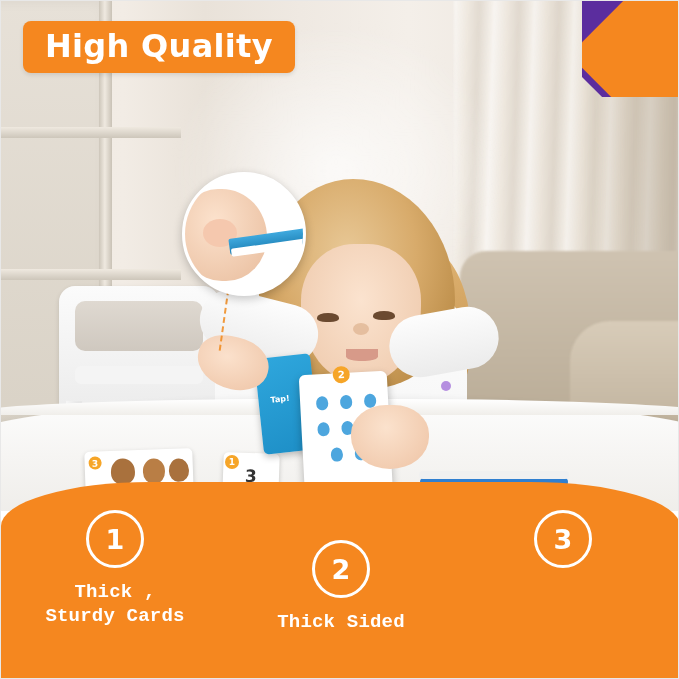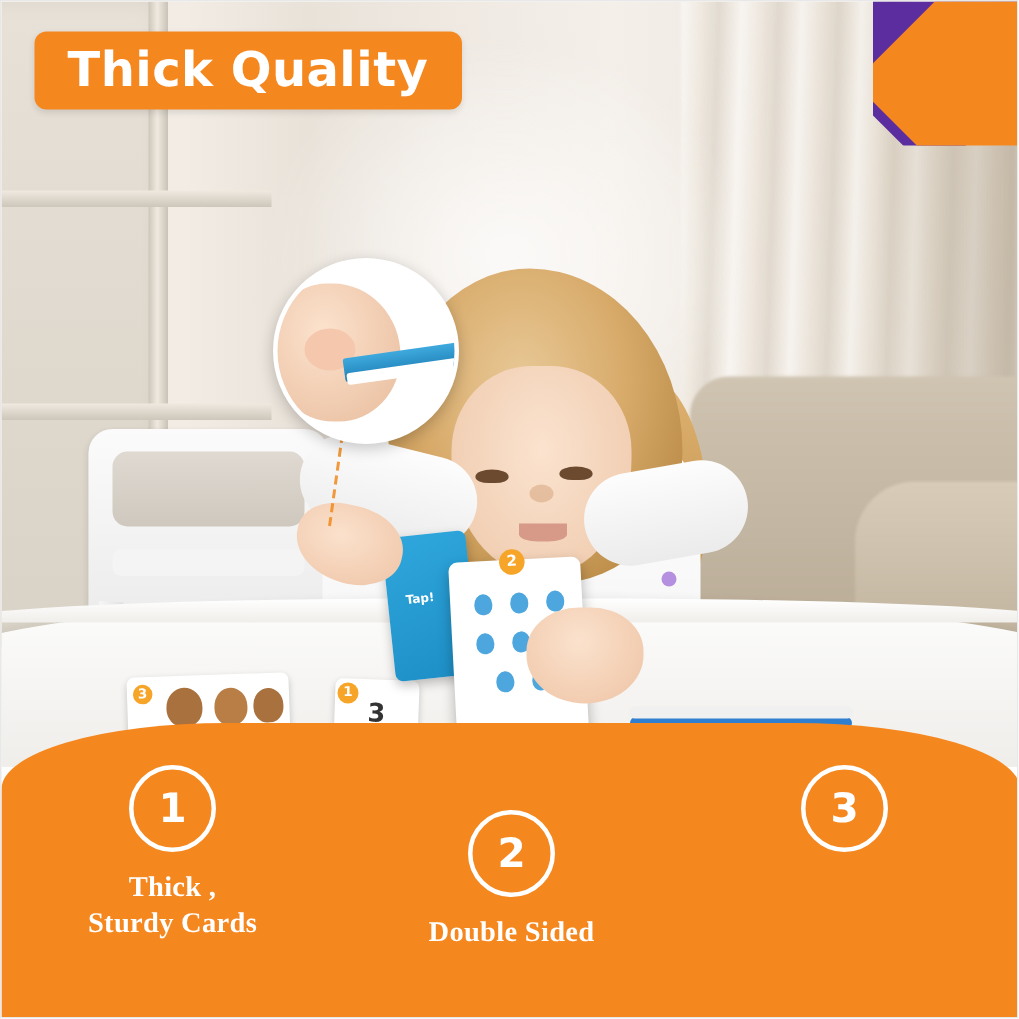--- a/index.html
+++ b/index.html
@@ -246,21 +246,21 @@
     width:52px;height:52px;border-radius:50%;
     border:3px solid #ffffff;
     display:flex;align-items:center;justify-content:center;
     margin:0 auto 12px auto;
     font-size:27px;font-weight:700;line-height:1;
     font-family:"DejaVu Sans", sans-serif;
   }
   .feature-label{
     font-size:19px;font-weight:700;line-height:1.28;
     letter-spacing:.2px;
-    font-family:Liberation Serif, serif;
+    font-family:Liberation Mono, monospace;
     white-space:pre-line;
   }
 
   
   .title-badge{
     position:absolute;left:22px;top:20px;
     background:#f5871f;color:#fff;
     padding:9px 22px 11px 22px;
     border-radius:8px;
     font-size:32px;font-weight:700;line-height:1;
@@ -377,29 +377,29 @@
     <div class="bottom-inner">
 
       <div class="feature" style="left:24px;top:28px;width:180px;">
         <div class="circle-num">1</div>
         <div class="feature-label">Thick ,
 Sturdy Cards</div>
       </div>
 
       <div class="feature" style="left:250px;top:58px;width:180px;">
         <div class="circle-num">2</div>
-        <div class="feature-label">Double Sided</div>
+        <div class="feature-label">Thick Sided</div>
       </div>
 
       <div class="feature" style="left:467px;top:28px;width:190px;">
         <div class="circle-num">3</div>
       </div>
 
     </div>
   </div>
 
-  <div class="title-badge">Thick Quality</div>
+  <div class="title-badge">High Quality</div>
   <div class="corner">
     <div class="corner-purple"></div>
     <div class="corner-orange"></div>
   </div>
 
 </div>
 
 </body></html>

